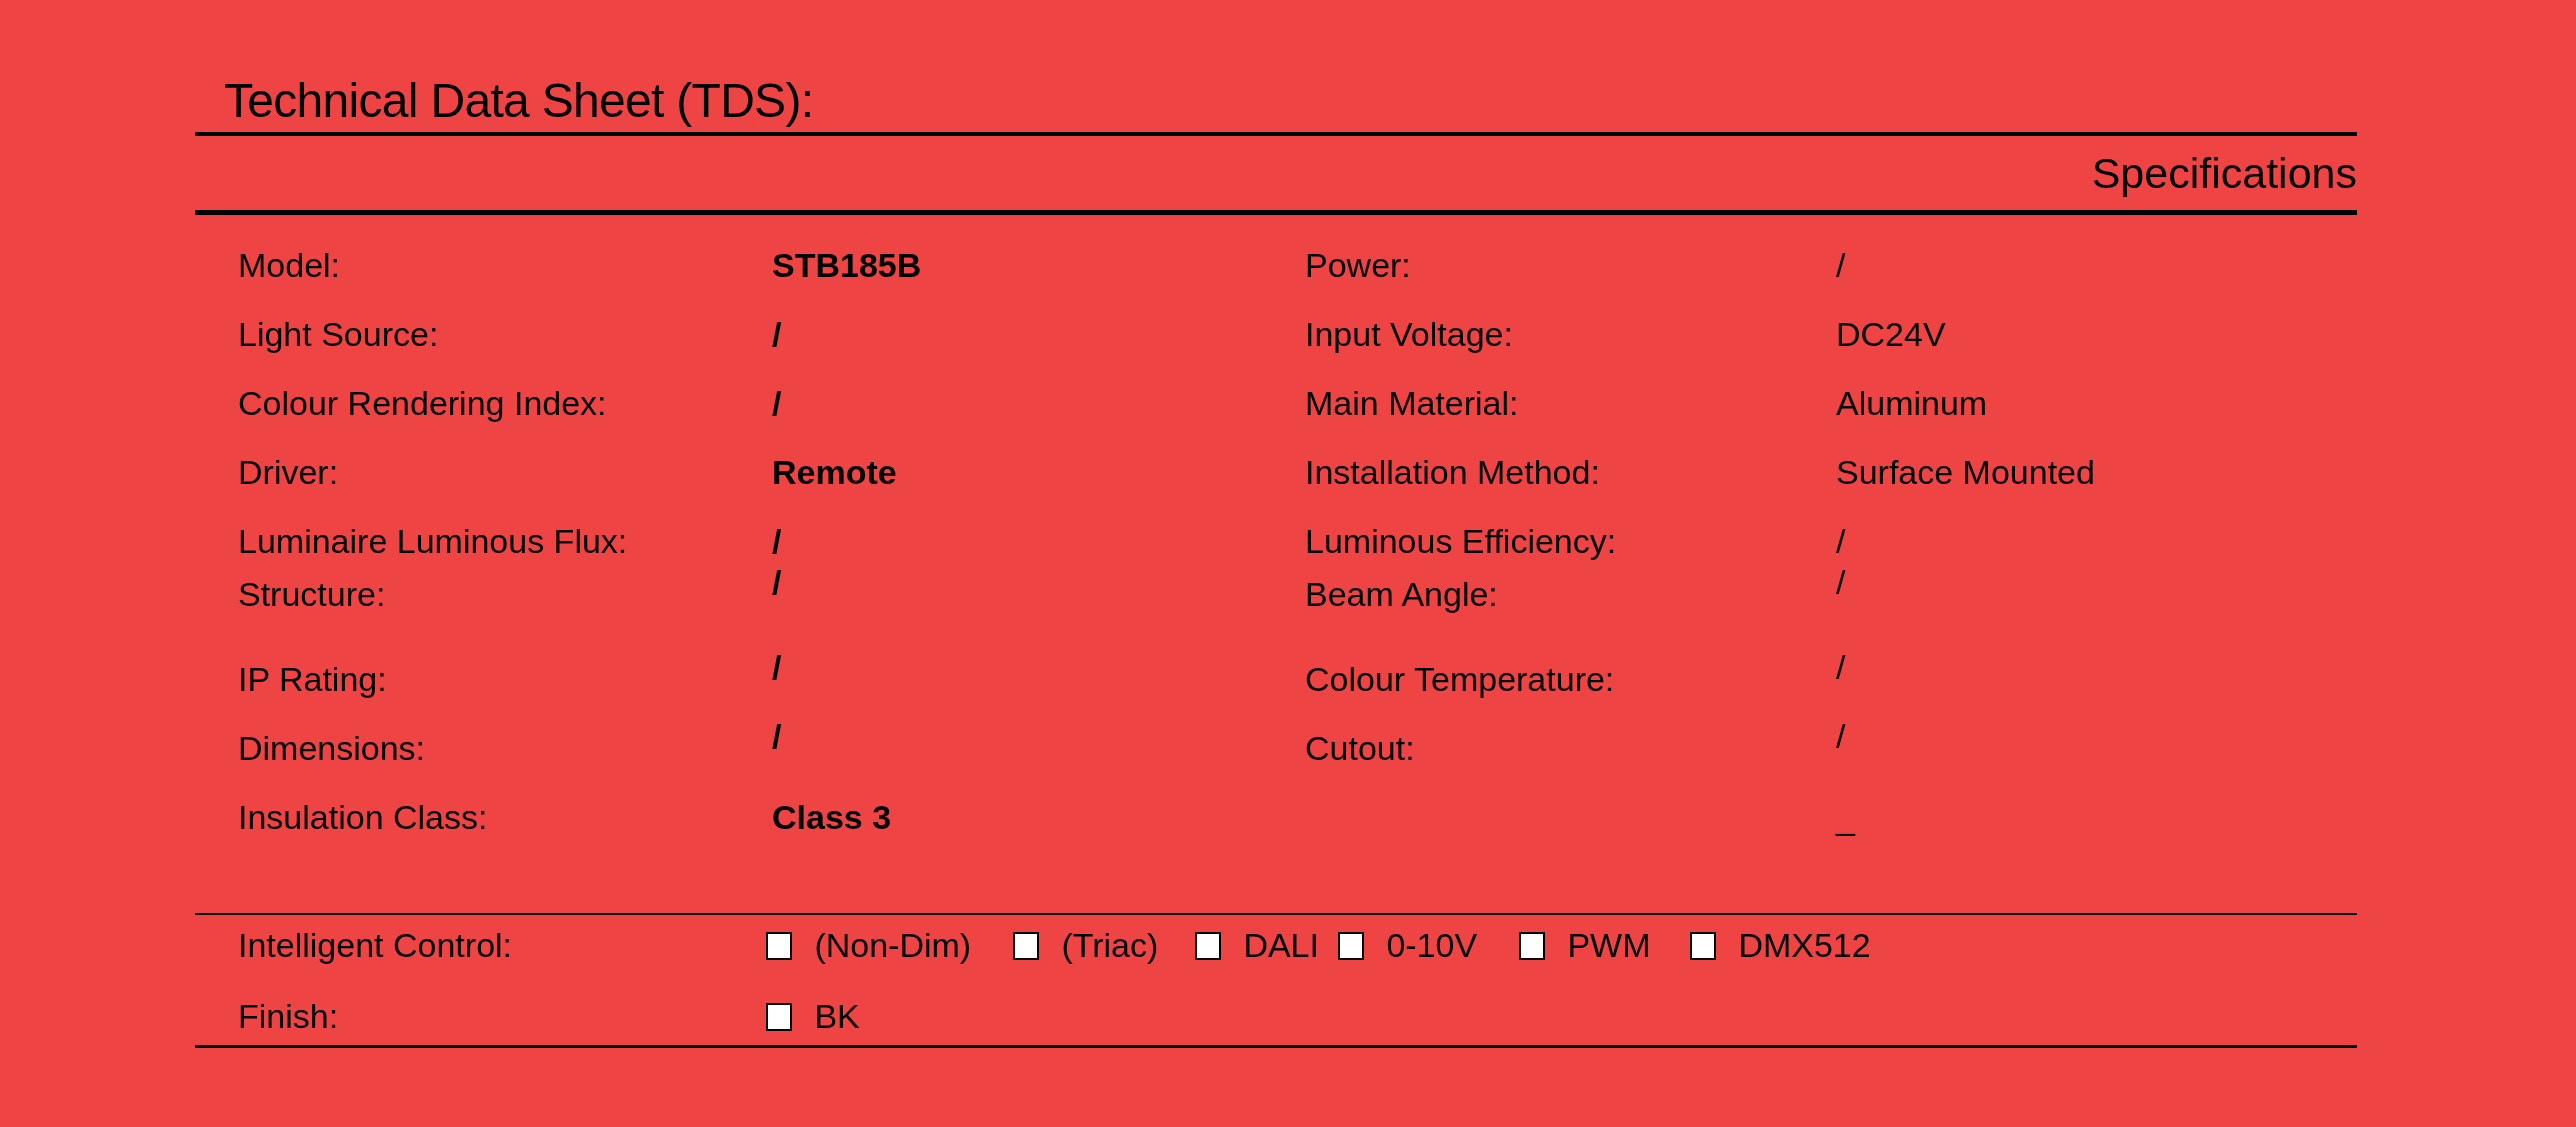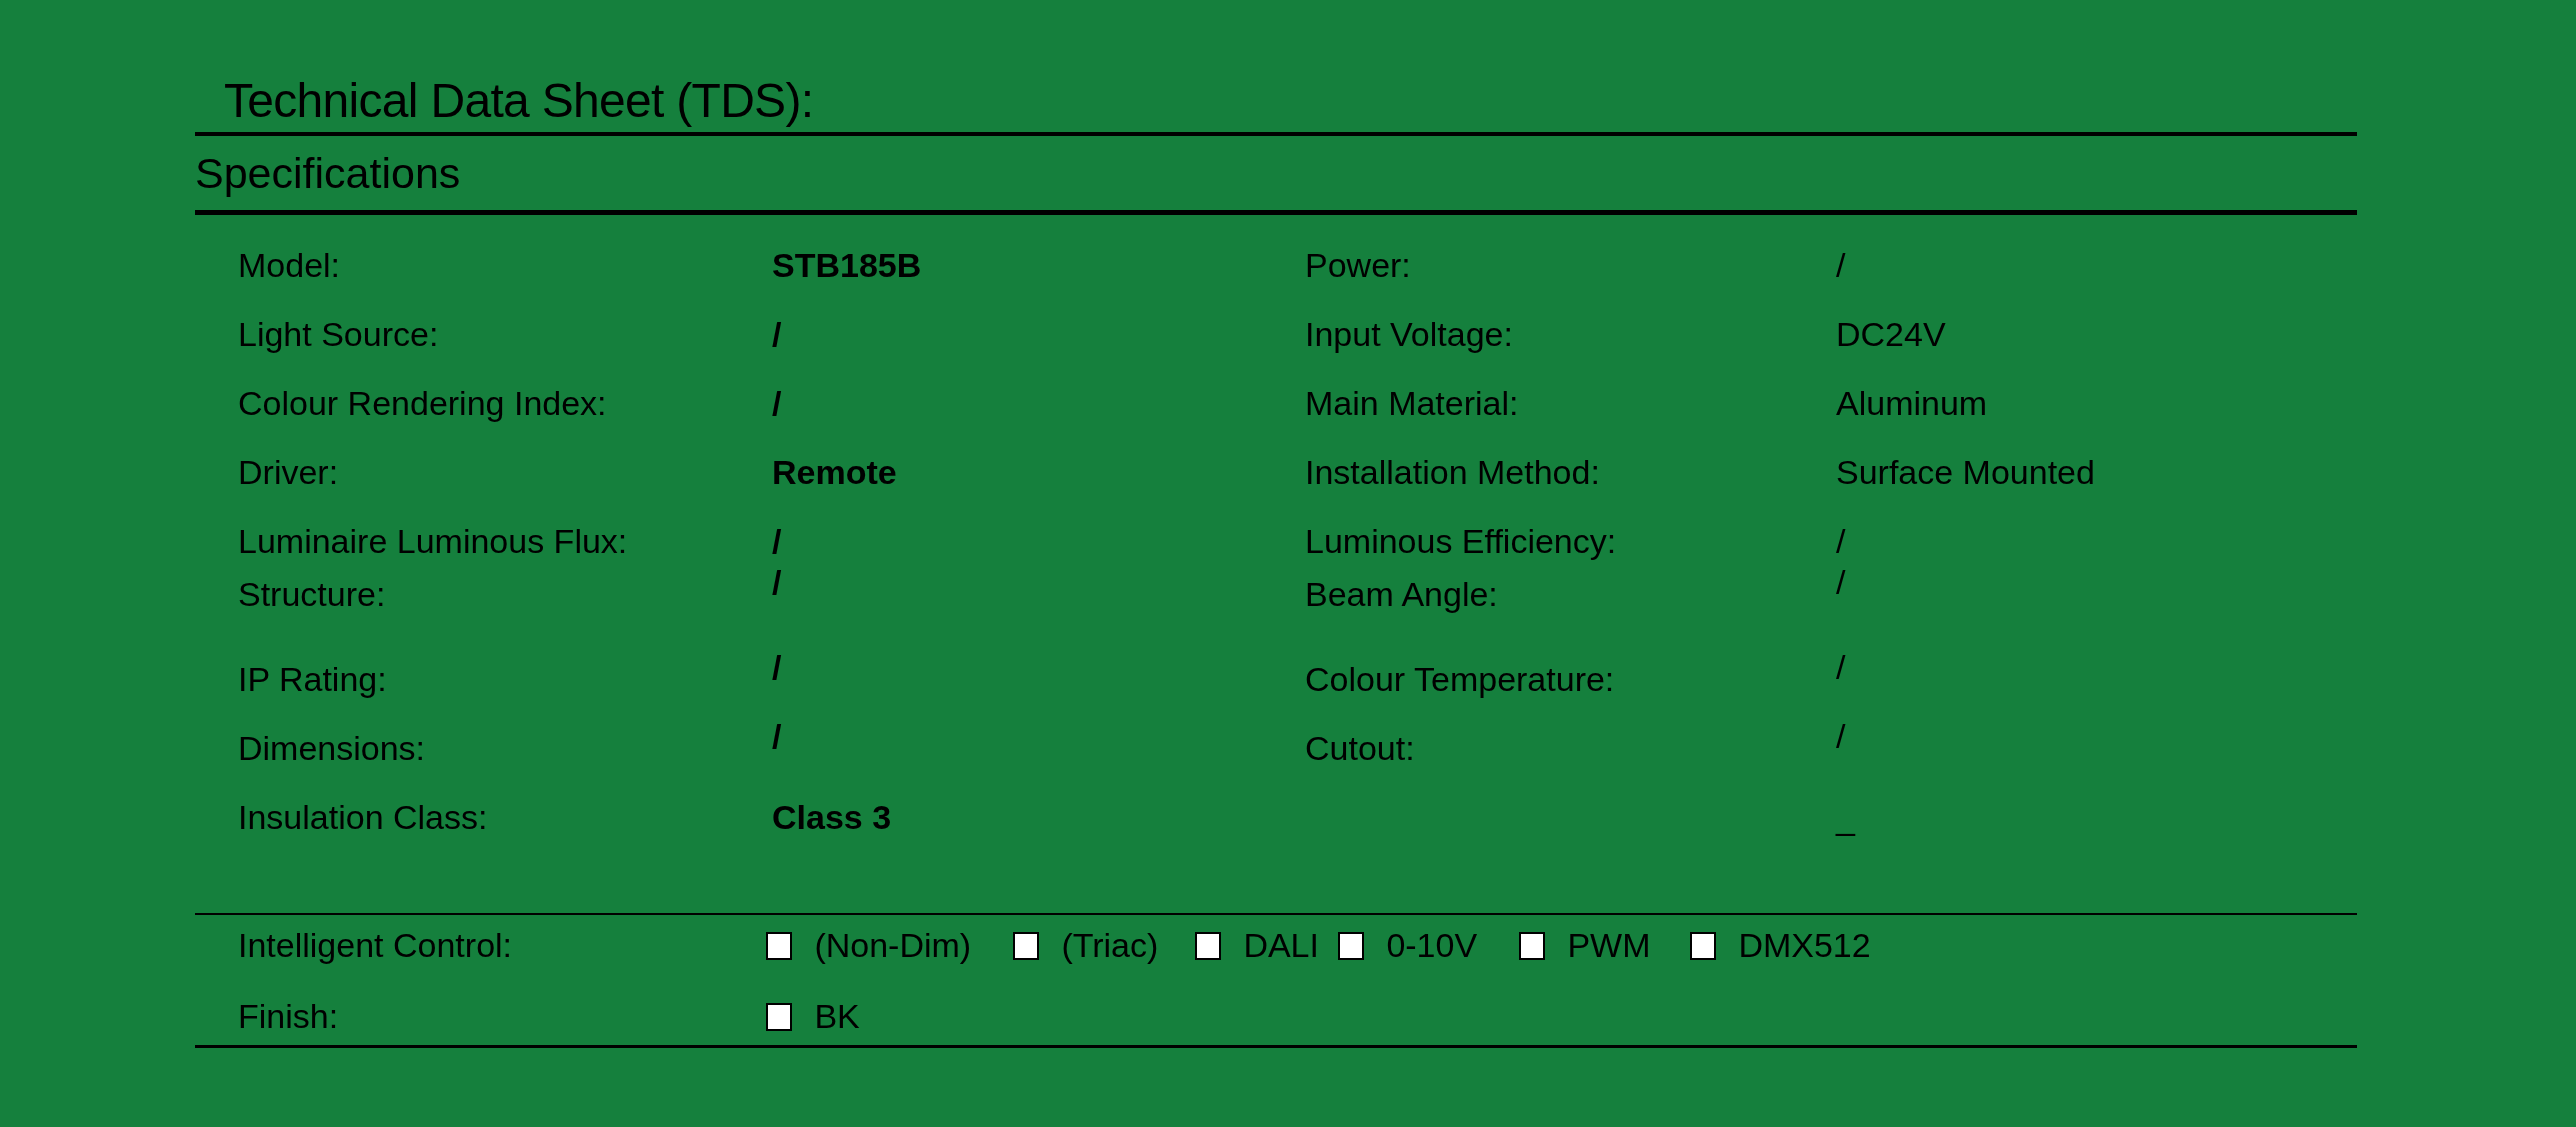--- a/index.html
+++ b/index.html
@@ -5,21 +5,21 @@
   * { margin: 0; padding: 0; box-sizing: border-box; }
   html, body { background: #ffffff; }
   body {
     width: 2576px; height: 1128px;
     font-family: "Liberation Sans", sans-serif;
     color: #000000;
   }
   .sheet {
     position: relative;
     width: 2576px; height: 1128px;
-    background: #15803d;
+    background: #ef4444;
     overflow: hidden;
   }
   .title {
     position: absolute;
     left: 224px; top: 75px;
     font-size: 48px; line-height: 51px;
     letter-spacing: -0.7px;
     white-space: nowrap;
   }
   .rule {
@@ -27,21 +27,21 @@
     left: 195px; width: 2162px;
     background: #000000;
   }
   .rule-1 { top: 132px; height: 4.4px; }
   .rule-2 { top: 210px; height: 5.1px; }
   .rule-3 { top: 913px; height: 2.2px; }
   .rule-4 { top: 1045px; height: 2.9px; }
   .section-header {
     position: absolute;
     left: 195px; top: 150px; width: 2162px;
-    text-align: left;
+    text-align: right;
     font-size: 43px; line-height: 46px;
   }
   .row {
     position: absolute;
     left: 0; width: 2576px; height: 41px; margin-left: 16px;
   }
   .cell {
     position: absolute; top: 0;
     font-size: 34px; line-height: 41px;
     white-space: nowrap;

